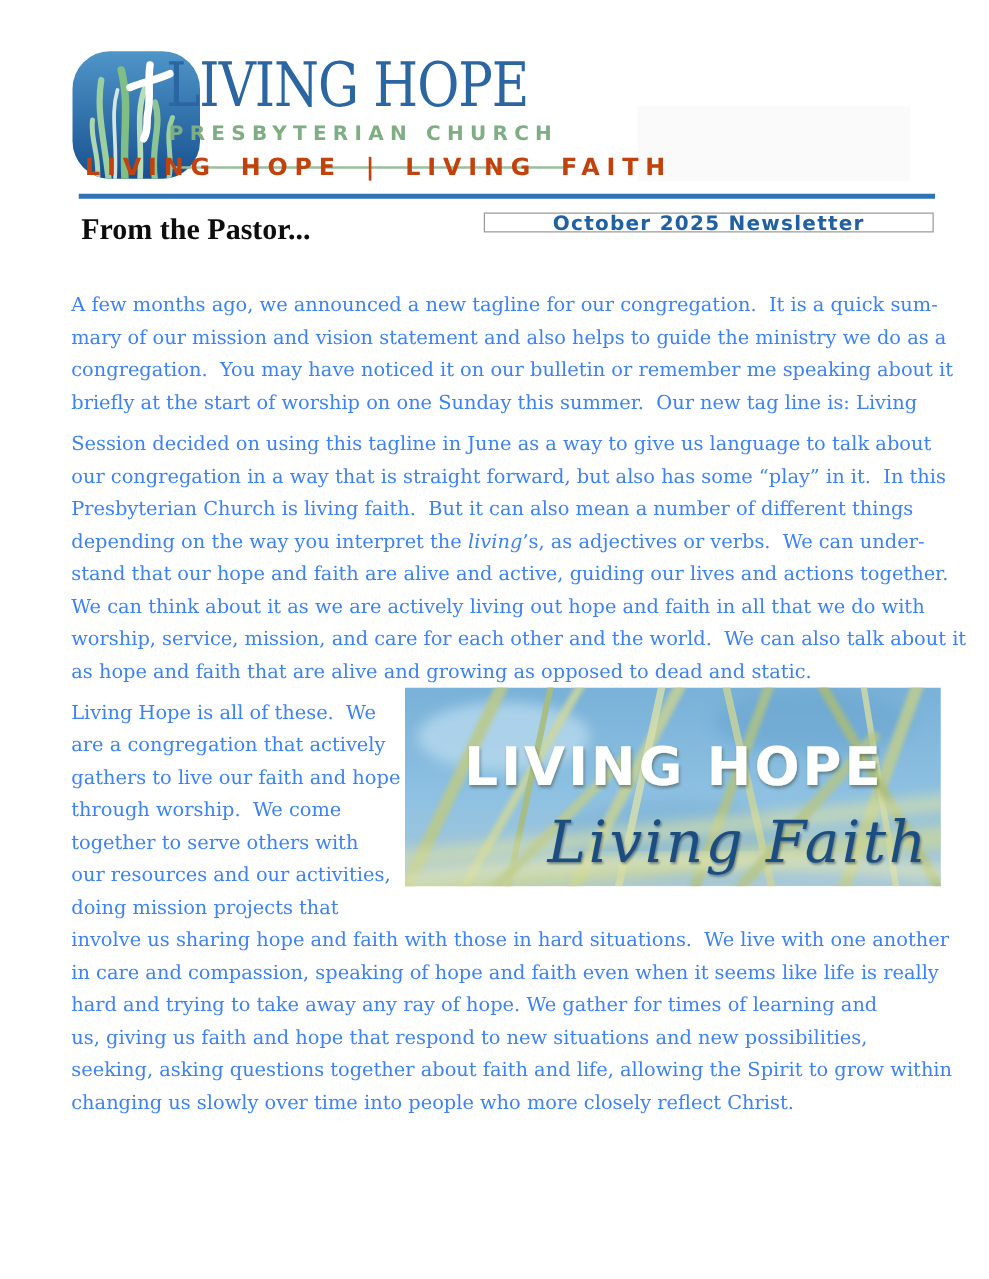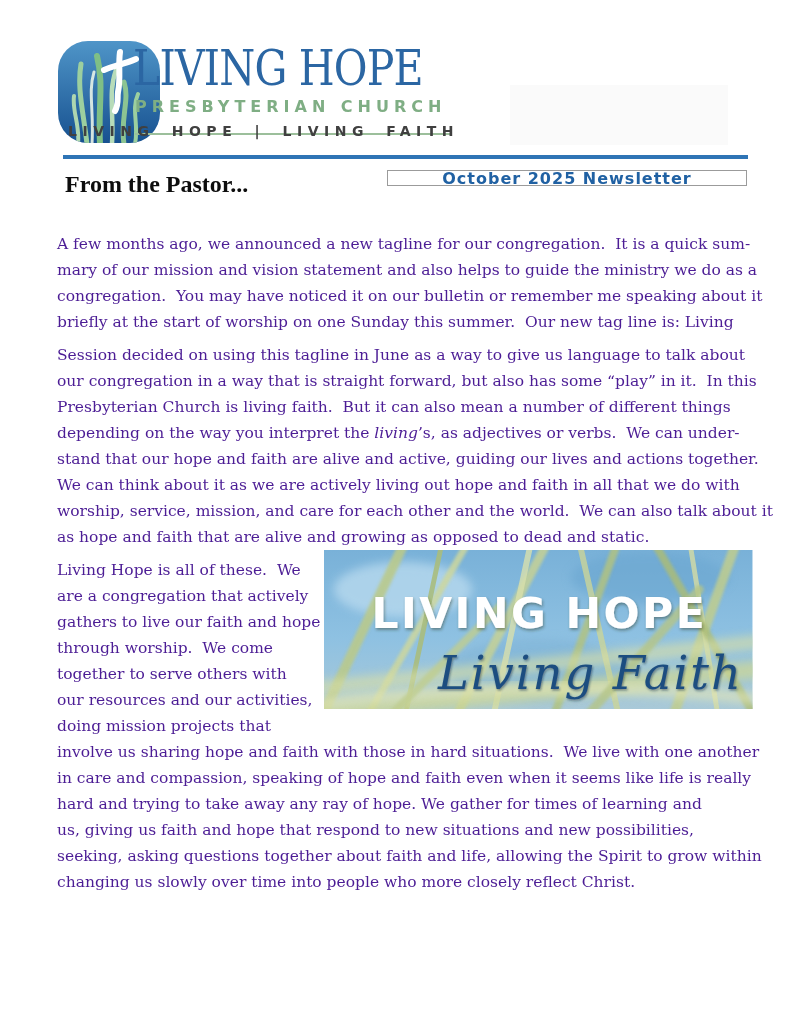--- a/index.html
+++ b/index.html
@@ -16,43 +16,43 @@
     transform:scaleX(0.84); transform-origin:0 0;
   }
   .logo-subtitle {
     position:absolute; left:135px; top:97px; width:316px;
     font-family:"DejaVu Sans", sans-serif; font-weight:bold; font-size:16px;
     letter-spacing:5px; color:#7fae84; white-space:nowrap;
     border-bottom:2px solid #9cbf9b; padding-bottom:17px;
   }
   .logo-tagline {
     position:absolute; left:68px; top:123px;
-    font-family:"DejaVu Sans", sans-serif; font-weight:bold; font-size:14px;
-    letter-spacing:5.5px; word-spacing:7px; color:#404040; white-space:nowrap;
+    font-family:"DejaVu Sans", sans-serif; font-weight:bold; font-size:19px;
+    letter-spacing:5.5px; word-spacing:7px; color:#c2410c; white-space:nowrap;
   }
   .header-rule { position:absolute; left:63px; top:155px; width:685px; height:4px; background:#2e74b5; }
 
   .section-title {
     position:absolute; left:65px; top:171px;
     font-family:Liberation Serif, serif; font-weight:bold; font-size:24px; color:#0d0d0d;
   }
   .newsletter-box {
     position:absolute; left:387px; top:170px; width:360px; height:16px;
     background:#ffffff; border:1px solid #9b9b9b;
     display:flex; align-items:center; justify-content:center;
   }
   .newsletter-label {
     font-family:"DejaVu Sans", sans-serif; font-weight:bold; font-size:16px;
     letter-spacing:1px; color:#2061a3; white-space:nowrap;
   }
 
   
   .article {
     position:absolute; left:57px; top:231px; width:696px;
-    font-family:"DejaVu Serif", serif; font-size:15.5px; color:#4c1d95;
+    font-family:"DejaVu Serif", serif; font-size:15.5px; color:#3b82f6;
   }
   .para { margin:0 0 7px 0; }
   .tline { line-height:26px; height:26px; white-space:nowrap; }
   .tline .italic { font-style:italic; }
 
   .p3-top { display:flex; align-items:flex-start; }
   .p3-left { flex:0 0 258px; }
   .photo { width:434px; height:161px; margin-left:4px; margin-top:-8px; display:block; }
 </style>
 </head>

